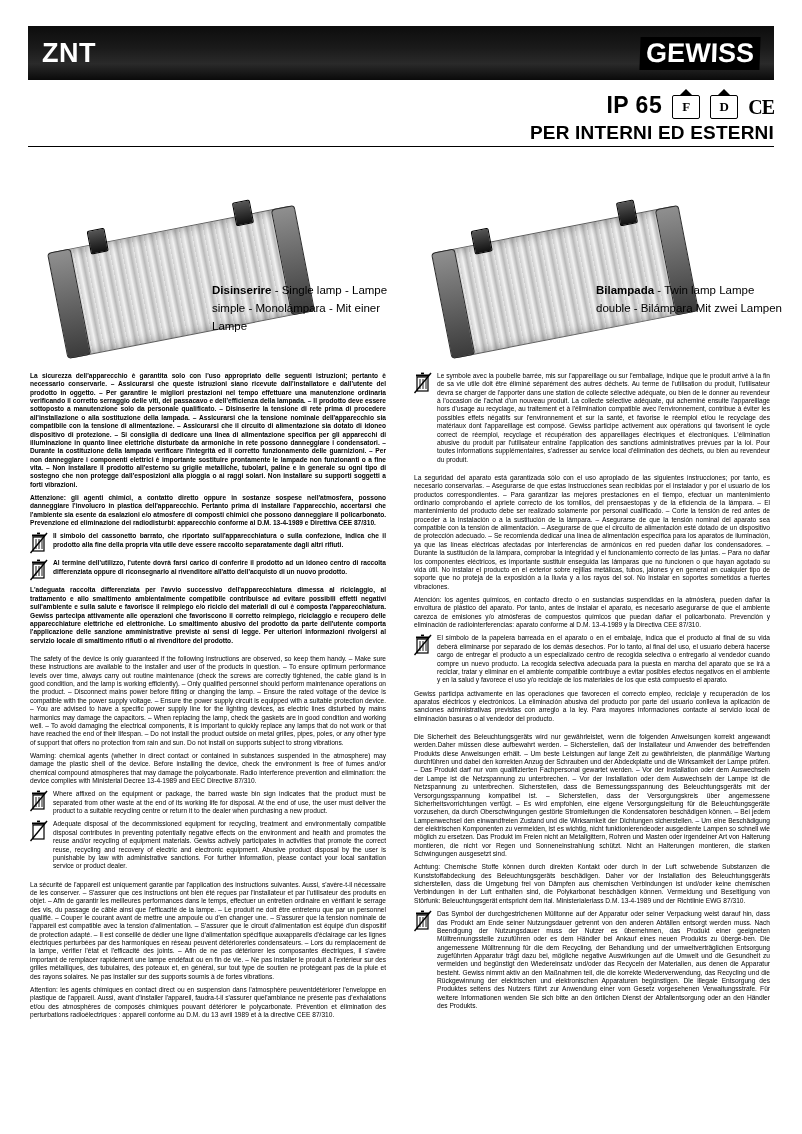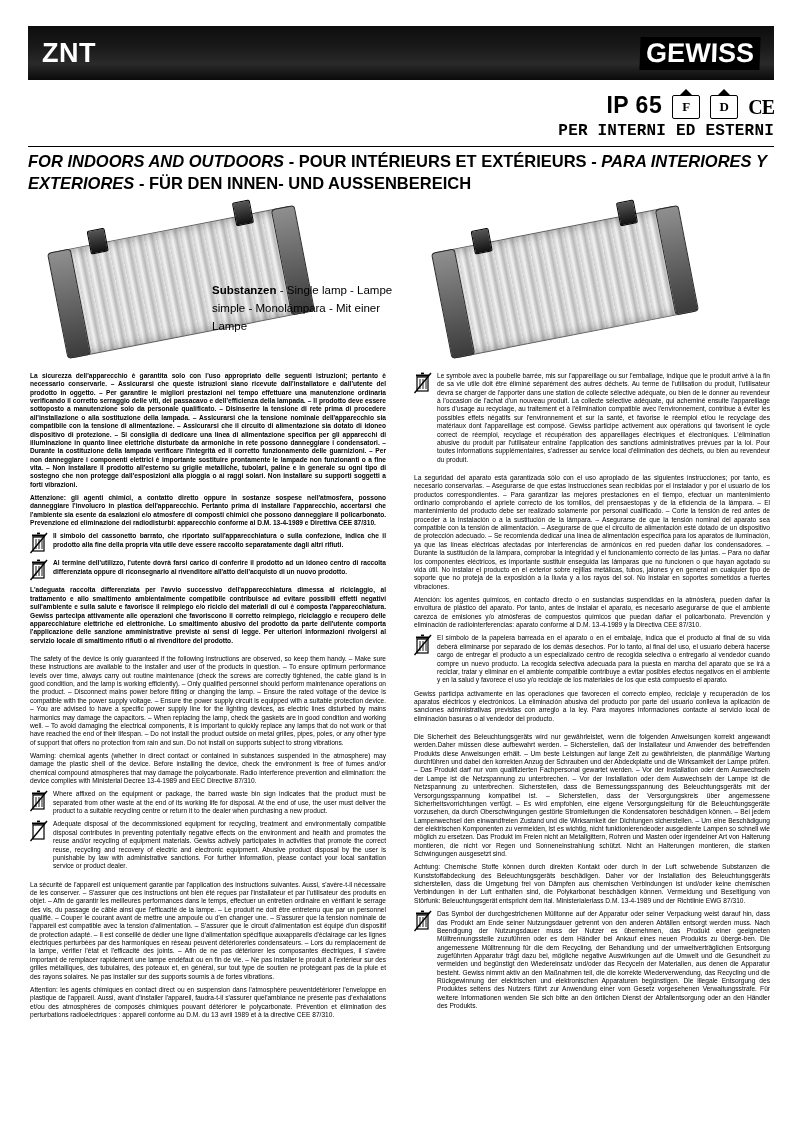--- a/index.html
+++ b/index.html
@@ -97,24 +97,23 @@
     font-size: 20px;
     font-weight: bold;
     font-family: "Liberation Serif", serif;
     letter-spacing: -1px;
   }
 
   .headline-main {
     position: absolute;
     right: 28px;
     top: 122px;
-    font-size: 16px;
+    font-size: 19px;
     font-weight: bold;
     letter-spacing: 0.2px;
-    font-family: Liberation Mono, monospace;
   }
   .rule {
     position: absolute;
     left: 28px;
     top: 146px;
     width: 746px;
     border-top: 1px solid #000;
   }
   .headline-sub {
     position: absolute;
@@ -218,42 +217,42 @@
   <div class="ip-row">
     <span class="ip-code">IP 65</span>
     <span class="mark-box tri">F</span>
     <span class="mark-box tri">D</span>
     <span class="ce-mark">CE</span>
   </div>
 
   <div class="headline-main">PER INTERNI ED ESTERNI</div>
   <div class="rule"></div>
 
-  <div class="headline-sub">
-    <span>FOR INDOORS AND OUTDOORS</span><span class="upr"> - </span><span class="upr">POUR INTÉRIEURS ET EXTÉRIEURS</span><span class="upr"> - </span><span>PARA INTERIORES Y EXTERIORES</span><span class="upr"> - </span><span class="upr">FÜR DEN INNEN- UND AUSSENBEREICH</span>
-  </div>
 
   <div class="fixture img-left">
     <div class="body"></div>
     <div class="endcap" style="left:-1px;"></div>
     <div class="endcap" style="right:-1px;"></div>
     <div class="clip" style="left:42px; top:-14px;"></div>
     <div class="clip" style="right:42px; top:-14px;"></div>
   </div>
 
   <div class="fixture img-right">
     <div class="body"></div>
     <div class="endcap" style="left:-1px;"></div>
     <div class="endcap" style="right:-1px;"></div>
     <div class="clip" style="left:42px; top:-14px;"></div>
     <div class="clip" style="right:42px; top:-14px;"></div>
   </div>
 
   <div class="caption cap-left">
-    <b>Substanzen</b><span> - Single lamp - Lampe simple - Monolámpara - Mit einer Lampe</span>
+    <b>Disinserire</b><span> - Single lamp - Lampe simple - Monolámpara - Mit einer Lampe</span>
+  </div>
+  <div class="caption cap-right">
+    <b>Bilampada</b><span> - Twin lamp Lampe double - Bilámpara Mit zwei Lampen</span>
   </div>
 
   <div class="col col-left">
     <p class="bold">La sicurezza dell'apparecchio è garantita solo con l'uso appropriato delle seguenti istruzioni; pertanto è necessario conservarle. – Assicurarsi che queste istruzioni siano ricevute dall'installatore e dall'utente del prodotto in oggetto. – Per garantire le migliori prestazioni nel tempo effettuare una manutenzione ordinaria verificando il corretto serraggio delle viti, dei passacavo e dell'efficienza della lampada. – Il prodotto deve essere sottoposto a manutenzione solo da personale qualificato. – Disinserire la tensione di rete prima di procedere all'installazione o alla sostituzione della lampada. – Assicurarsi che la tensione nominale dell'apparecchio sia compatibile con la tensione di alimentazione. – Assicurarsi che il circuito di alimentazione sia dotato di idoneo dispositivo di protezione. – Si consiglia di dedicare una linea di alimentazione specifica per gli apparecchi di illuminazione in quanto linee elettriche disturbate da armoniche in rete possono danneggiare i condensatori. – Durante la costituzione della lampada verificare l'integrità ed il corretto funzionamento delle guarnizioni. – Per non danneggiare i componenti elettrici è importante sostituire prontamente le lampade non funzionanti o a fine vita. – Non installare il prodotto all'esterno su griglie metalliche, tubolari, paline e in generale su ogni tipo di sostegno che non protegge dall'esposizioni alla pioggia o ai raggi solari. Non installare su supporti soggetti a forti vibrazioni.</p>
     <p class="bold">Attenzione: gli agenti chimici, a contatto diretto oppure in sostanze sospese nell'atmosfera, possono danneggiare l'involucro in plastica dell'apparecchio. Pertanto prima di installare l'apparecchio, accertarsi che l'ambiente sia esente da esalazioni e/o atmosfere di composti chimici che possono danneggiare il policarbonato. Prevenzione ed eliminazione dei radiodisturbi: apparecchio conforme al D.M. 13-4-1989 e Direttiva CEE 87/310.</p>
 
     <div class="wee-block">
       <span class="wee-icon">
         <svg width="18" height="22" viewBox="0 0 18 22">
           <rect x="3" y="5" width="11" height="14" fill="none" stroke="#000" stroke-width="1.2"></rect>

